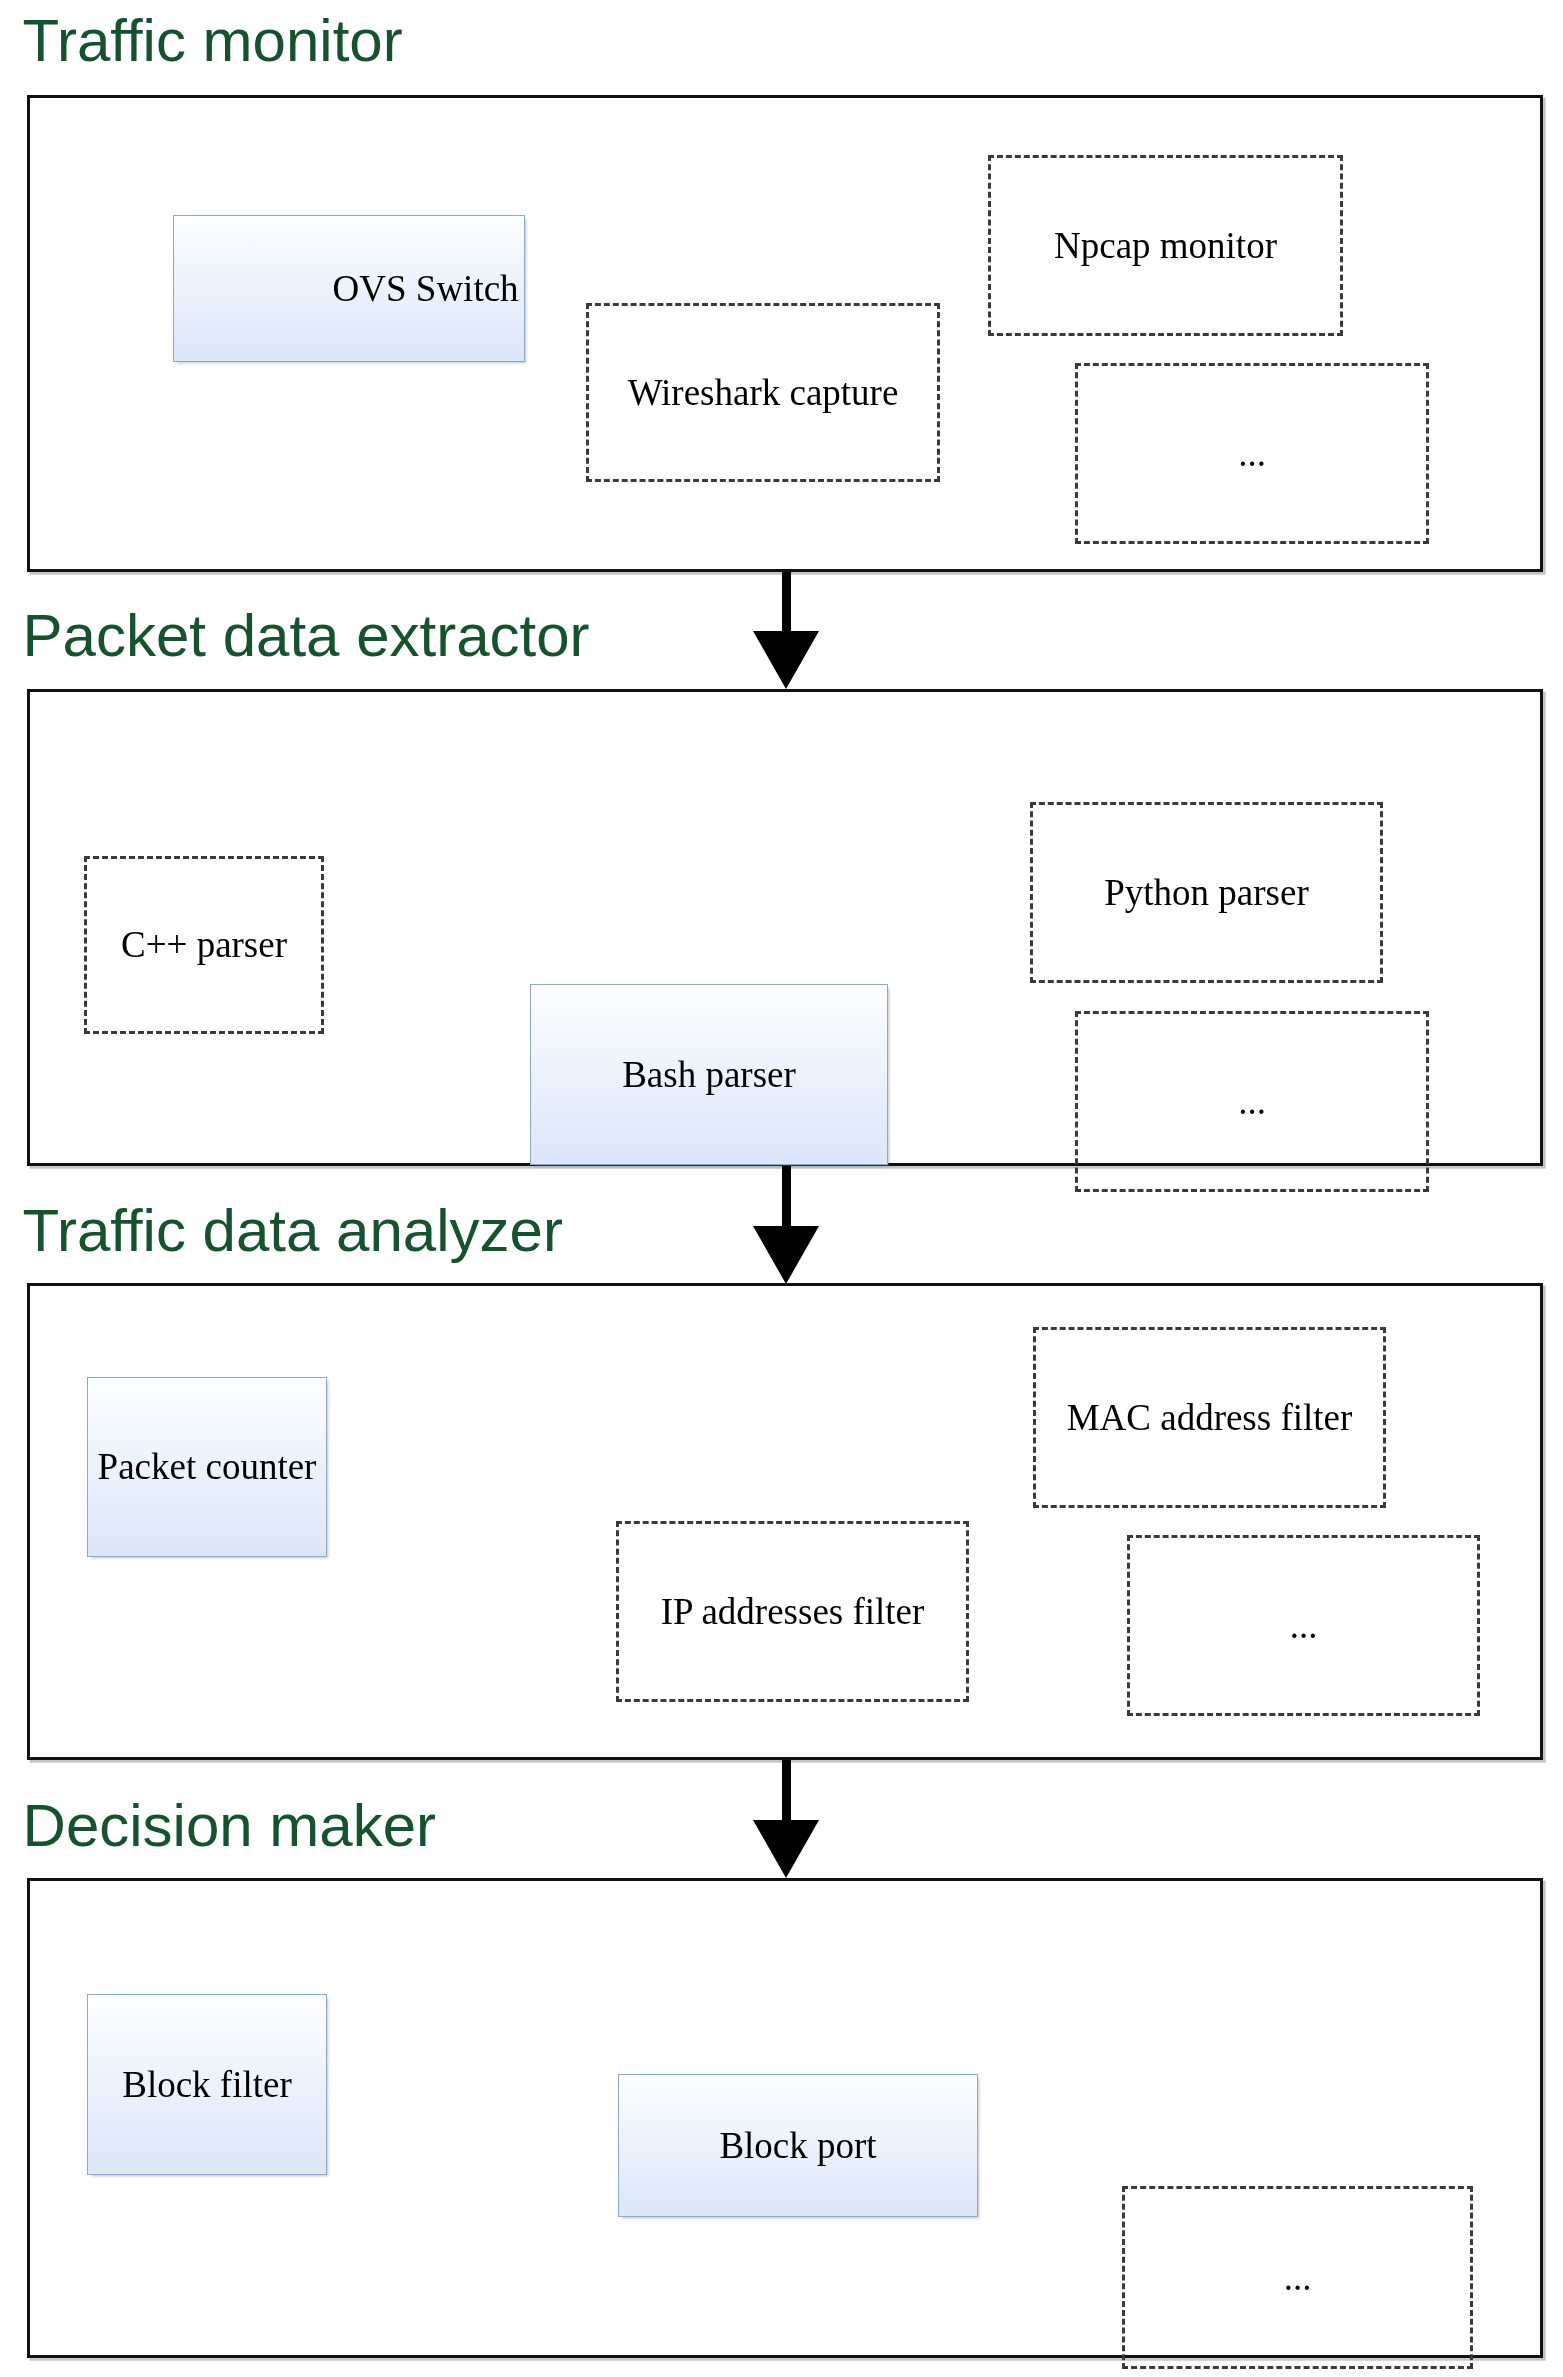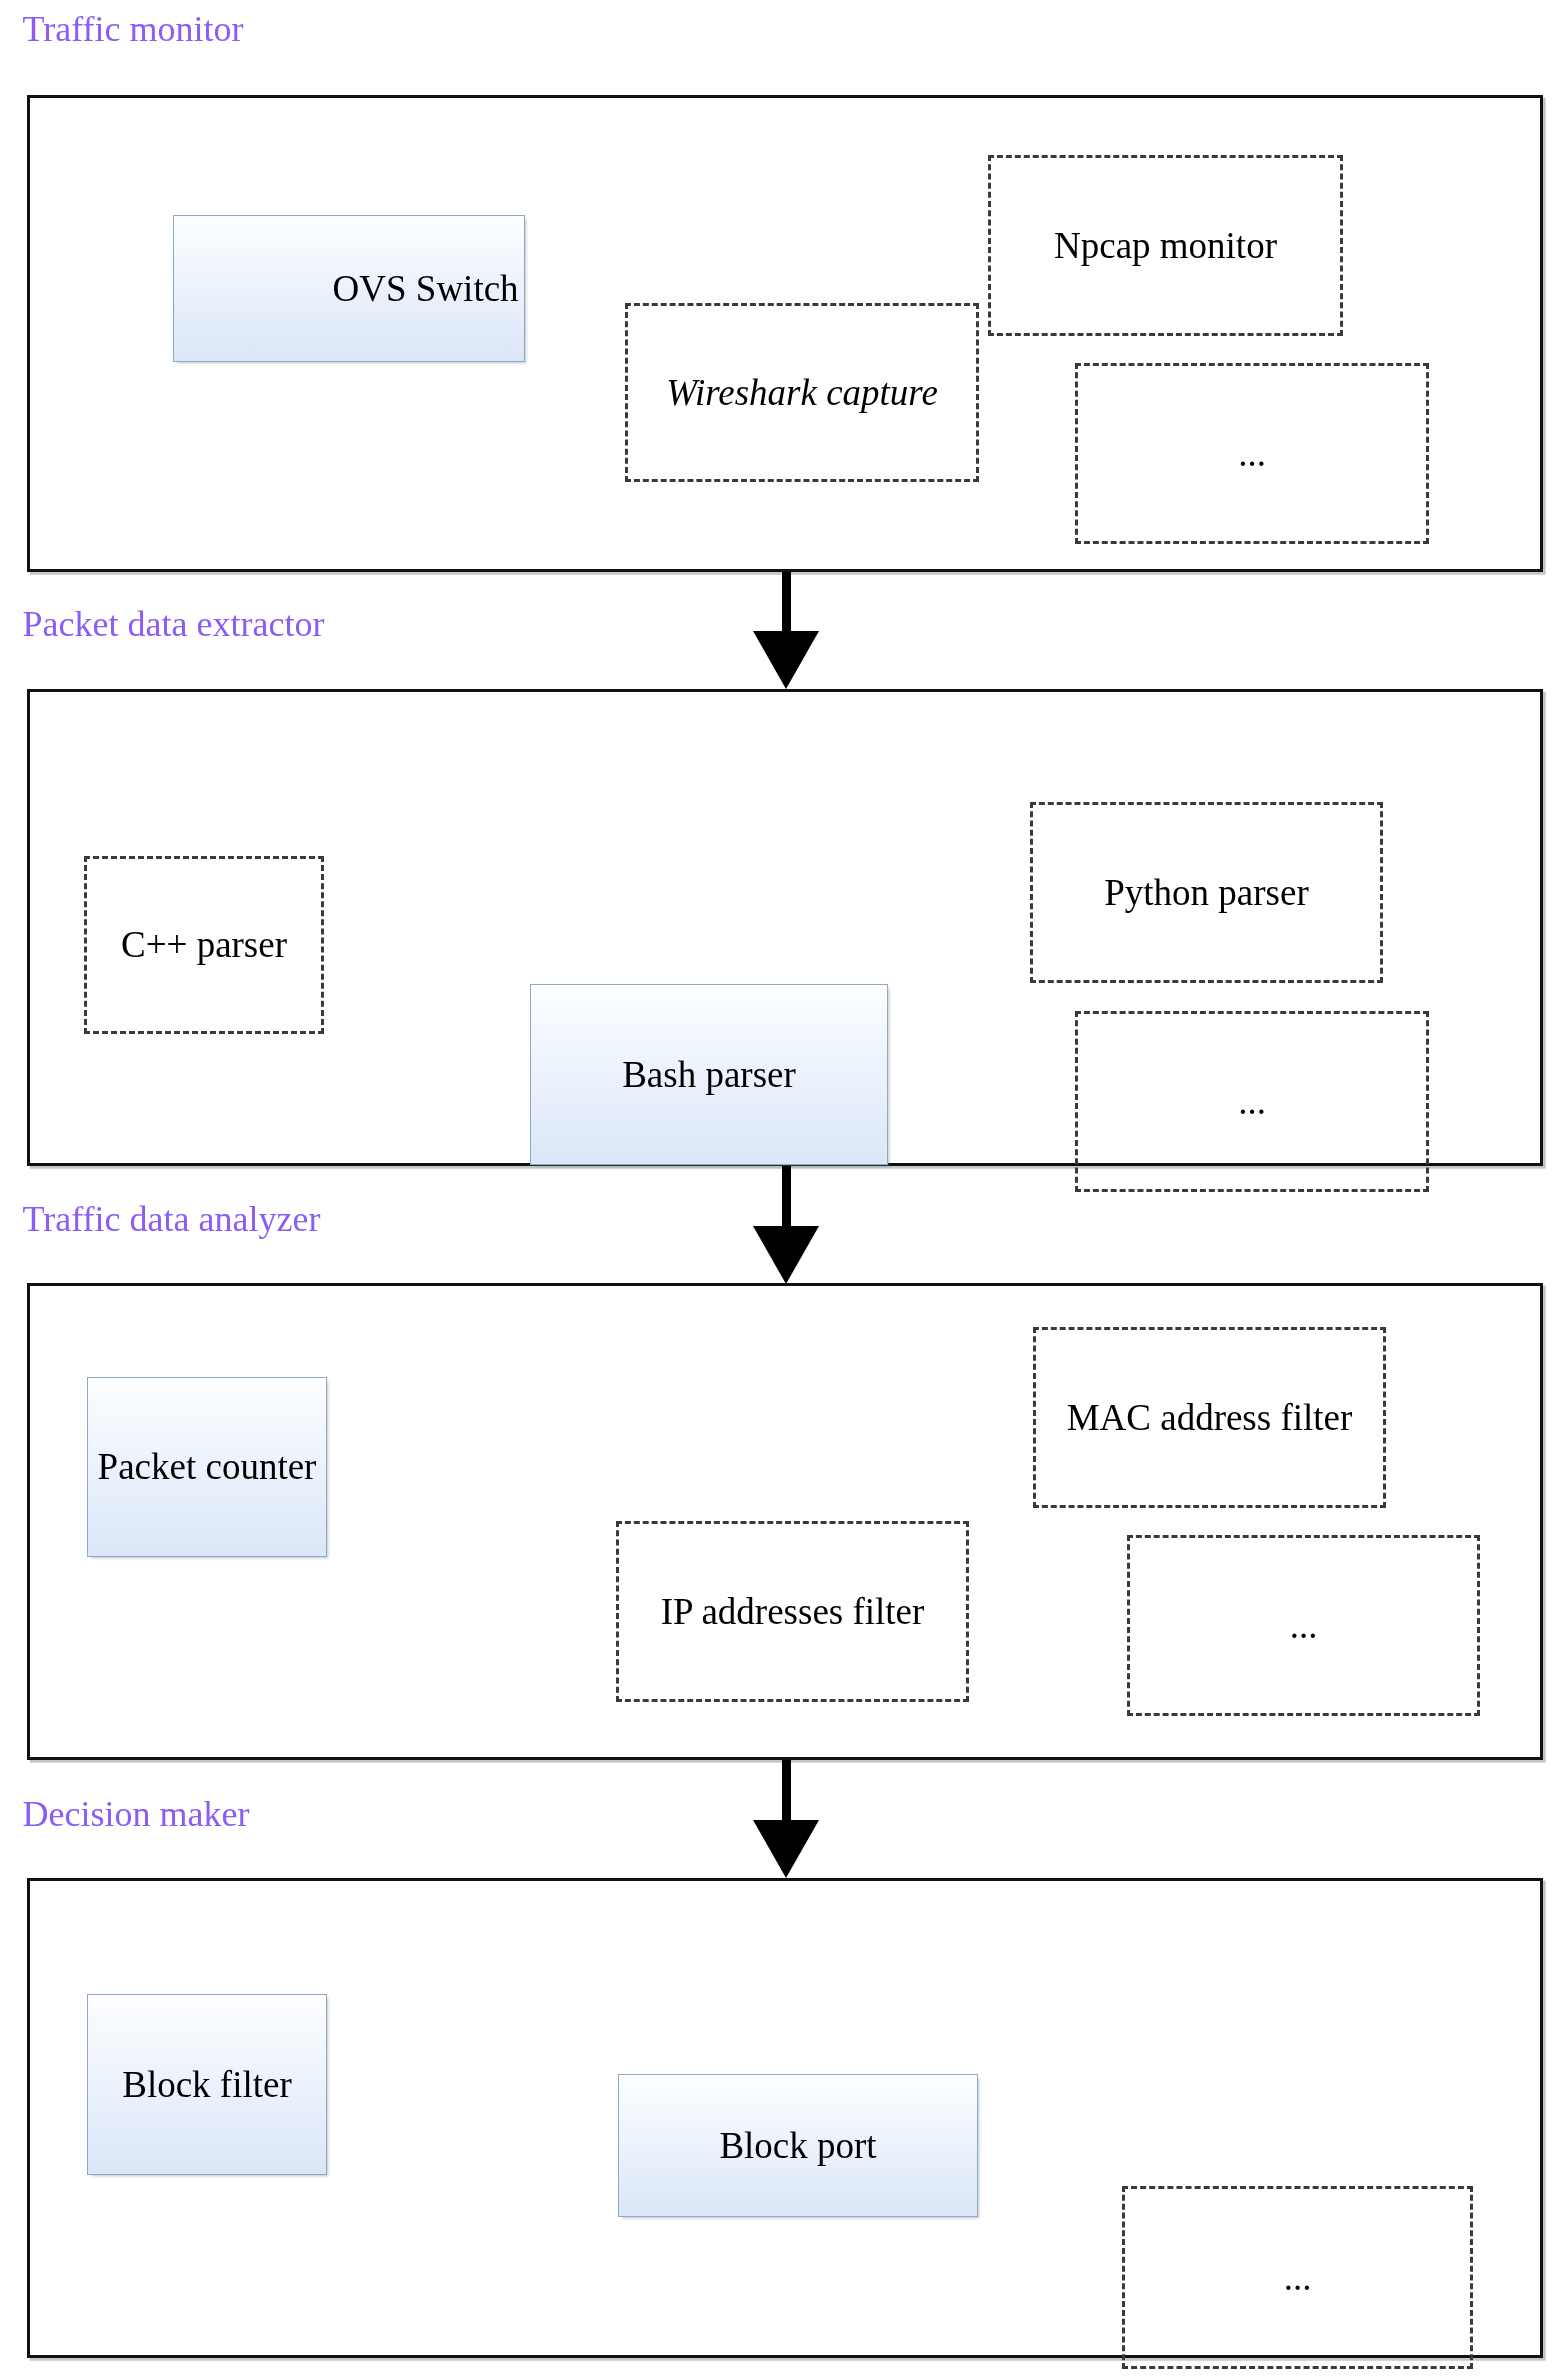--- a/index.html
+++ b/index.html
@@ -15,24 +15,24 @@
     position: relative;
     width: 1564px;
     height: 2377px;
     background: #ffffff;
     overflow: hidden;
   }
 
   
   .section-label {
     position: absolute;
-    font-family: Liberation Serif, serif;
-    font-size: 36px;
+    font-family: Liberation Sans, sans-serif;
+    font-size: 60px;
     line-height: 1;
-    color: #8b5cf6;
+    color: #14532d;
     white-space: nowrap;
     letter-spacing: 0px;
   }
 
   
   .section-box {
     position: absolute;
     background: #ffffff;
     border: 3.6px solid #111111;
     box-sizing: border-box;
@@ -100,21 +100,21 @@
 <div id="canvas">
 
   <div class="section-label" style="left:22.6px; top:11px;">Traffic monitor</div>
 
   <div class="section-box" style="left:27px; top:95px; width:1516px; height:477px;">
 
     <div class="node filled" style="left:143px; top:117px; width:352px; height:147px;justify-content:flex-end;">
       <span class="node-text">OVS Switch</span>
     </div>
 
-    <div class="node dashed two-line" style="left:595px; top:205px; width:354px; height:179px;font-style:italic;">
+    <div class="node dashed two-line" style="left:556px; top:205px; width:354px; height:179px;">
       <span class="node-text">Wireshark capture</span>
     </div>
 
     <div class="node dashed" style="left:958px; top:57px; width:355px; height:181px;">
       <span class="node-text">Npcap monitor</span>
     </div>
 
     <div class="node dashed" style="left:1045px; top:265px; width:354px; height:181px;">
       <span class="node-text">...</span>
     </div>

